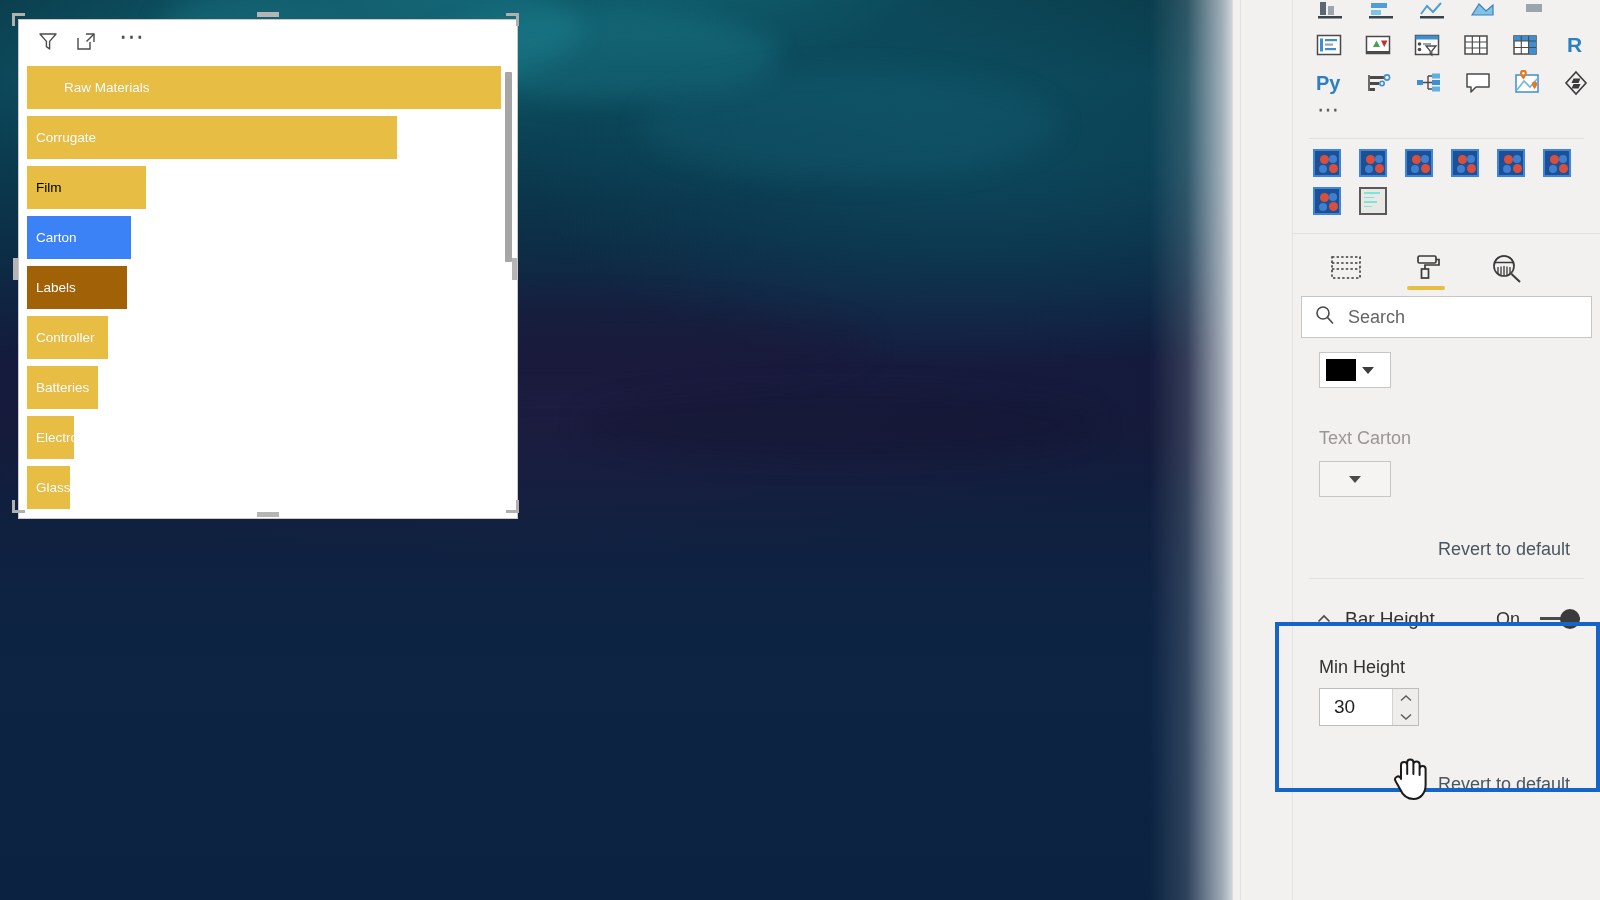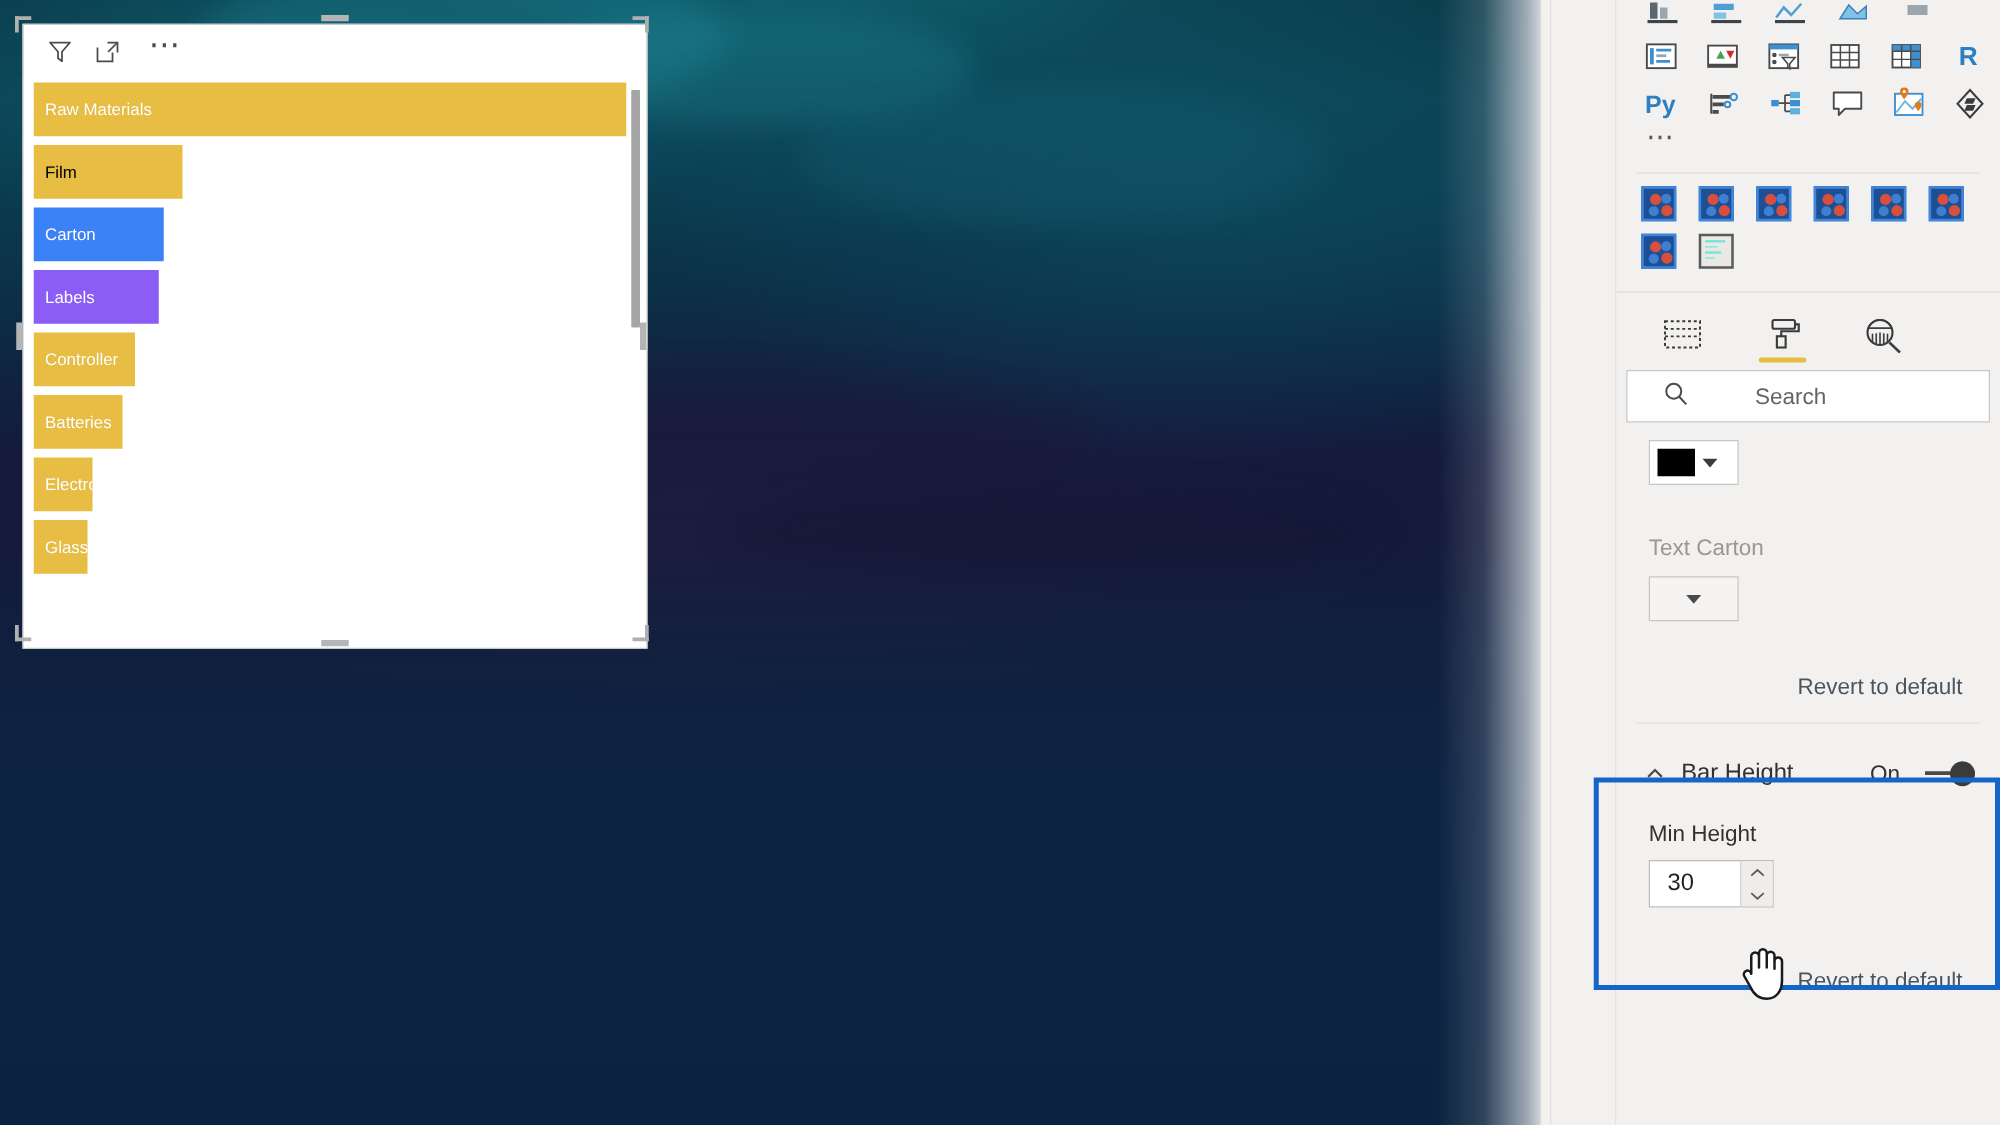--- a/index.html
+++ b/index.html
@@ -239,22 +239,21 @@
     height: 4px; background: #e8bd44; border-radius: 2px;
   }
 
   .search-box {
     margin: 6px 8px 0 8px;
     height: 42px;
     background: #ffffff;
     border: 1px solid #c8c6c4;
     display: flex;
     align-items: center;
-    padding: 0 28px;
-    gap: 40px;
+    padding: 0 12px;
   }
   .search-txt {
     font-size: 18px; color: #646464; margin-left: 12px;
   }
 
   .fmt-scroll { position: relative; }
   .fmt-section { padding: 0 26px; }
 
   .color-swatch-btn {
     width: 72px; height: 36px;
@@ -384,36 +383,41 @@
             <path d="M19 4 L11.5 11.5" fill="none" stroke="#4b4b4b" stroke-width="1.4"></path>
           </svg>
         </span>
         <span class="hdr-dots">⋯</span>
       </div>
     </div>
 
     <div class="chart-body">
       <div class="bars" id="bars">
           <div class="bar-row">
-            <div class="bar" style="width: 474px; background: rgb(232, 189, 68);">
+            <div class="bar" style="width: 474px; background: rgb(232, 189, 68); padding-left: 28px;">
               <span class="bar-label" style="color: rgb(255, 255, 255);">Raw Materials</span>
+            </div>
+          </div>
+          <div class="bar-row">
+            <div class="bar" style="width: 370px; background: rgb(232, 189, 68);">
+              <span class="bar-label" style="color: rgb(255, 255, 255);">Corrugate</span>
             </div>
           </div>
           <div class="bar-row">
             <div class="bar" style="width: 119px; background: rgb(232, 189, 68);">
               <span class="bar-label" style="color: #000000;">Film</span>
             </div>
           </div>
           <div class="bar-row">
             <div class="bar" style="width: 104px; background: #3b82f6;">
               <span class="bar-label" style="color: rgb(255, 255, 255);">Carton</span>
             </div>
           </div>
           <div class="bar-row">
-            <div class="bar" style="width: 100px; background: #8b5cf6;">
+            <div class="bar" style="width: 100px; background: #a16207;">
               <span class="bar-label" style="color: rgb(255, 255, 255);">Labels</span>
             </div>
           </div>
           <div class="bar-row">
             <div class="bar" style="width: 81px; background: rgb(232, 189, 68);">
               <span class="bar-label" style="color: rgb(255, 255, 255);">Controller</span>
             </div>
           </div>
           <div class="bar-row">
             <div class="bar" style="width: 71px; background: rgb(232, 189, 68);">

